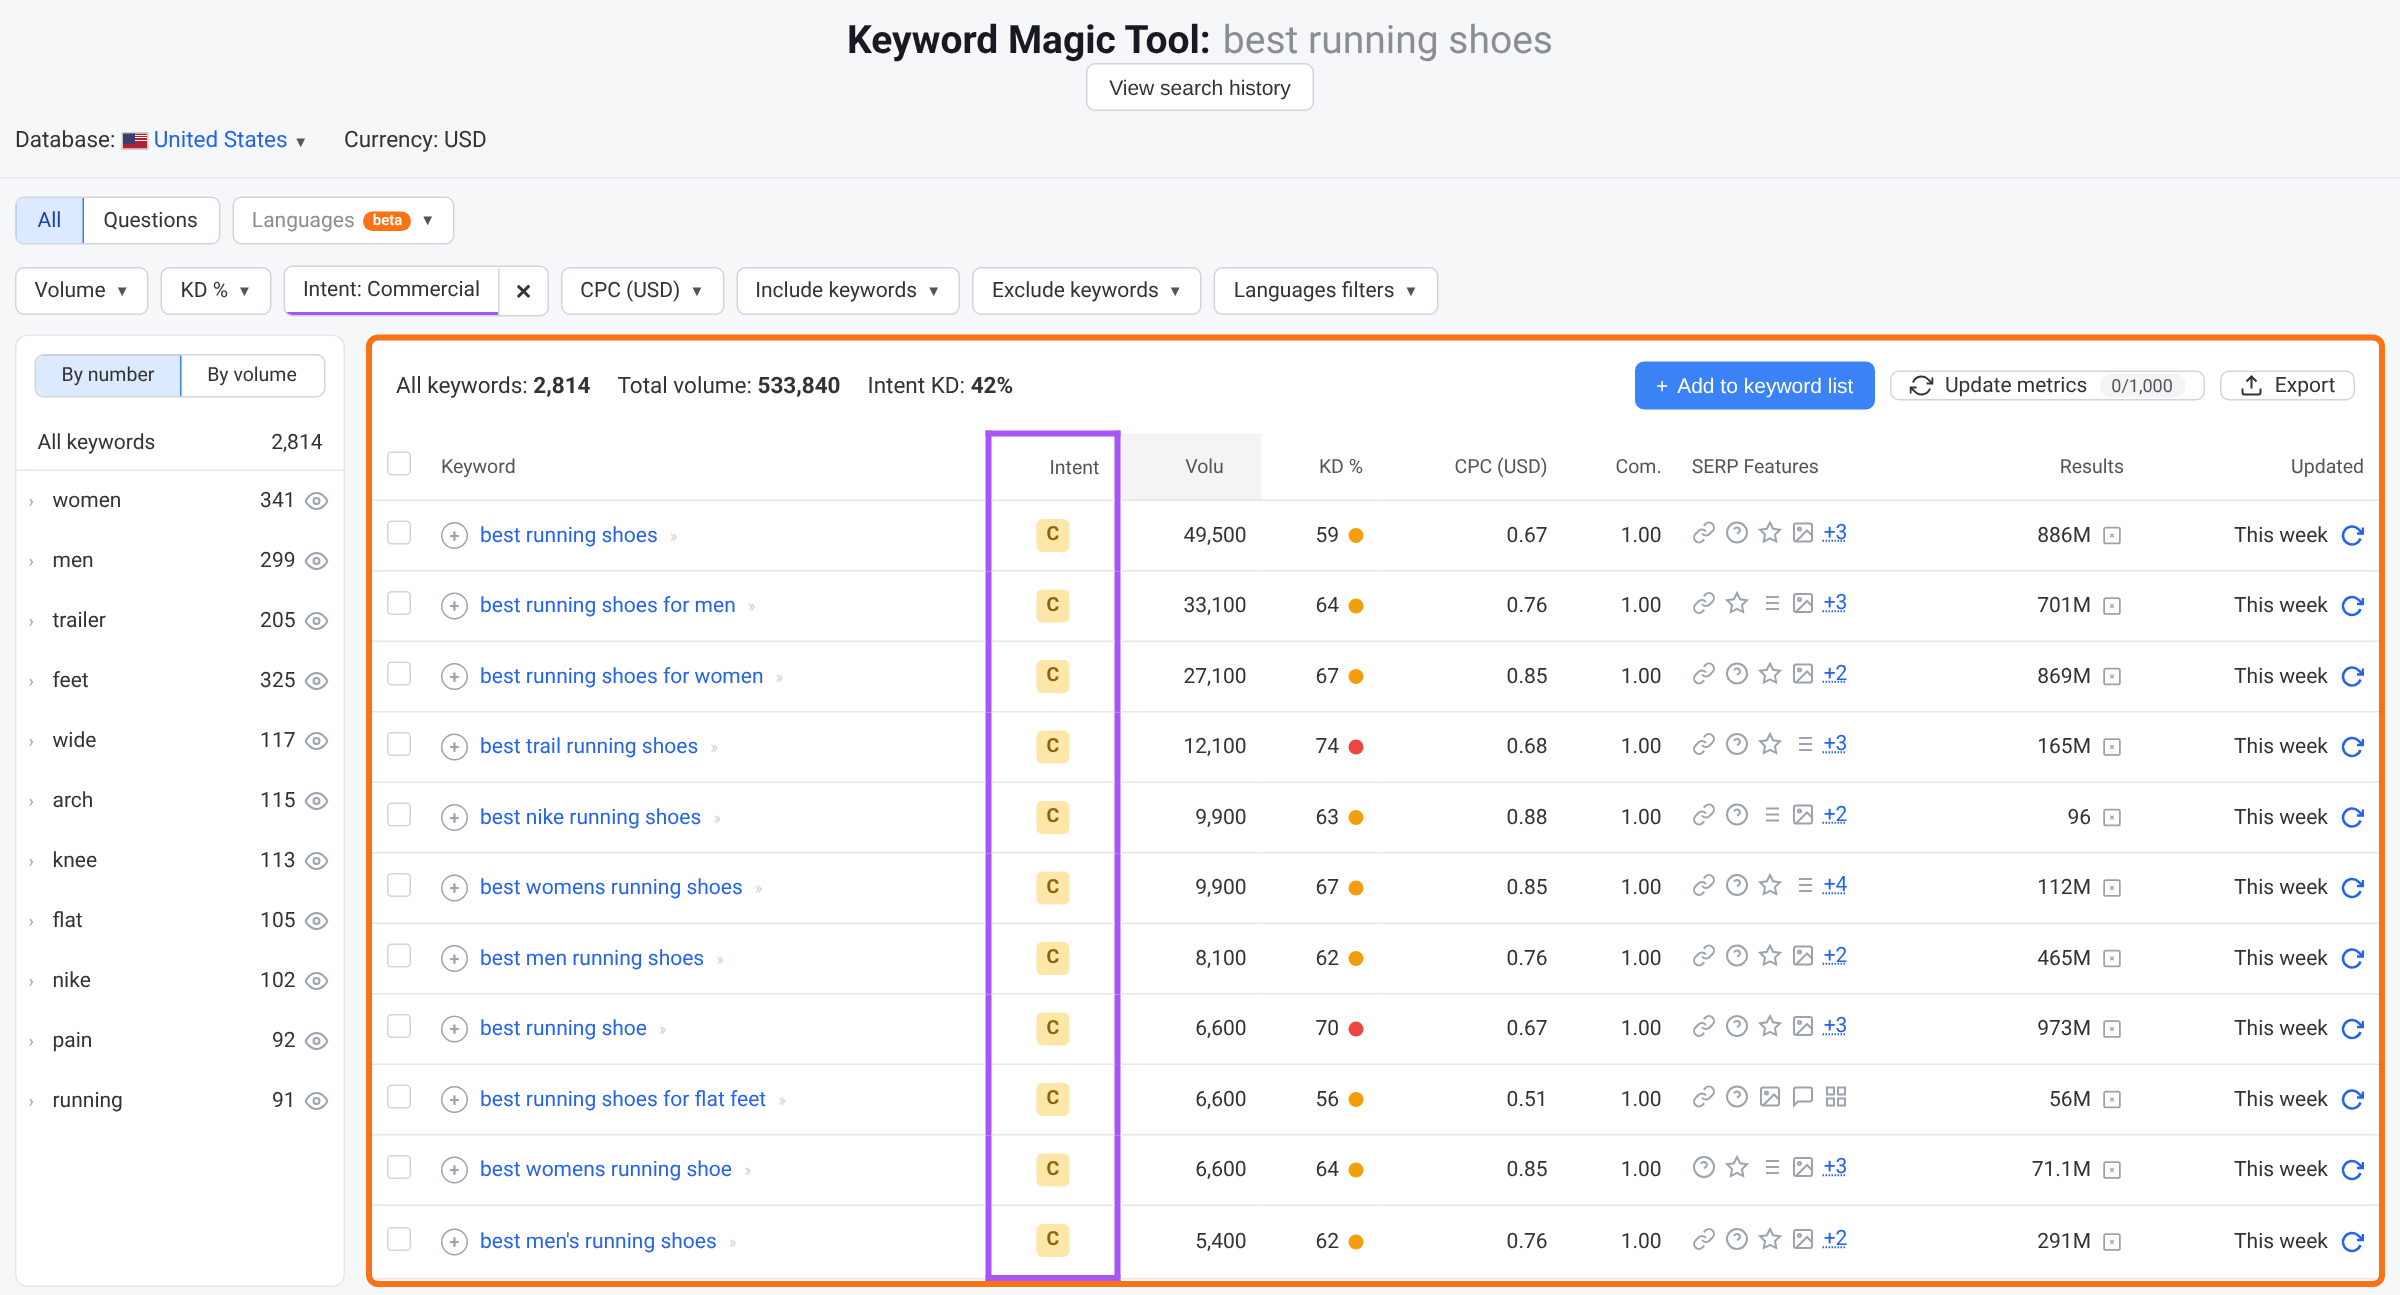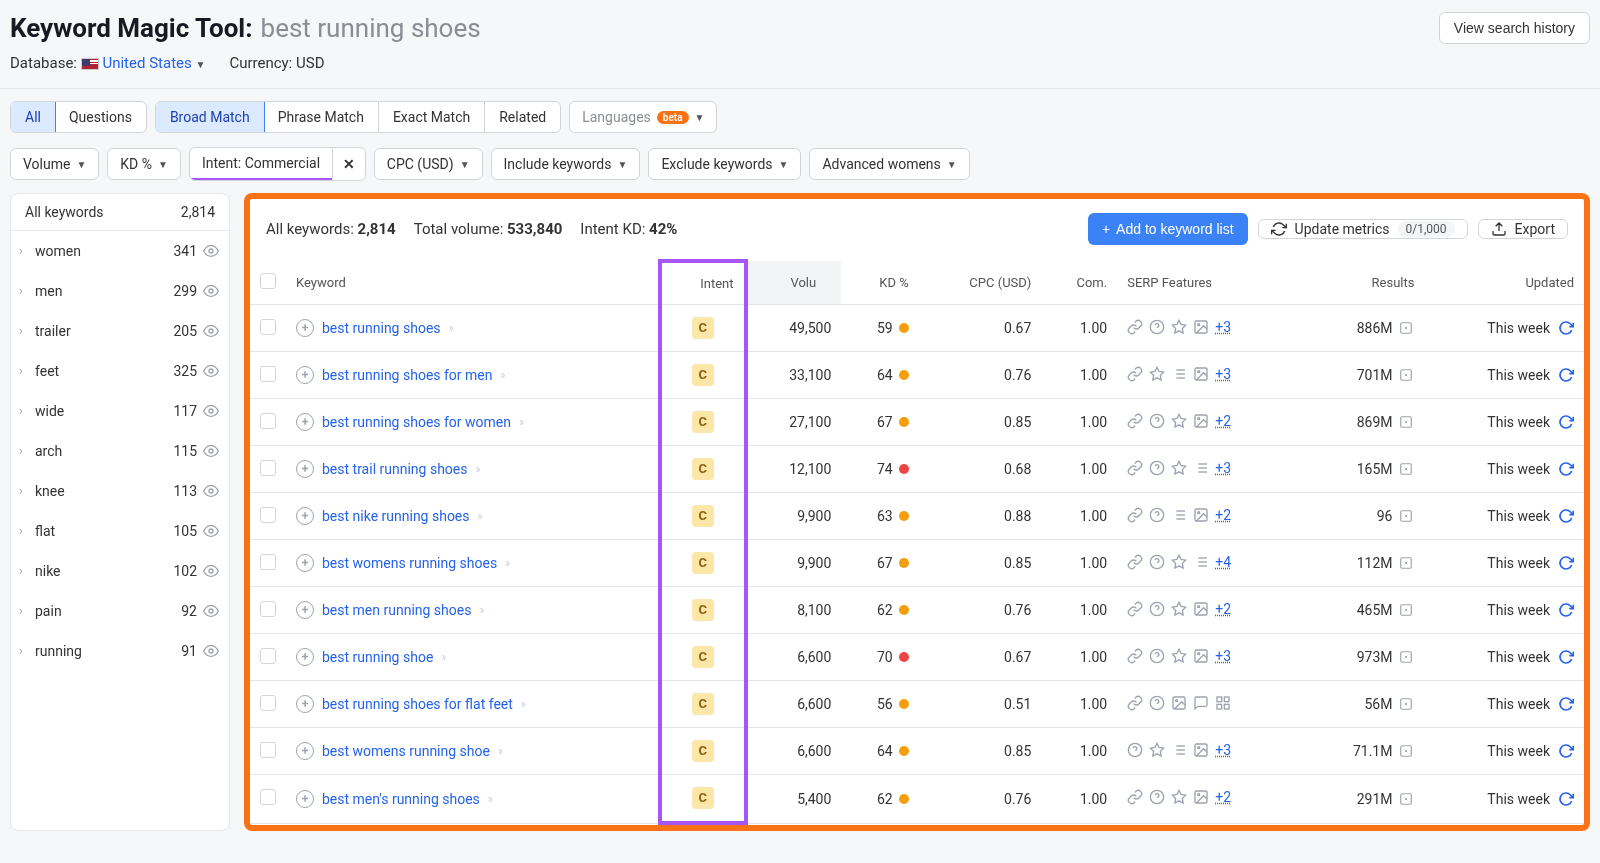--- a/index.html
+++ b/index.html
@@ -1,18 +1,18 @@
 <!DOCTYPE html>
 <html><head>
 <meta charset="utf-8">
 <style>
 * { box-sizing: border-box; margin: 0; padding: 0; }
 body { font-family: -apple-system, BlinkMacSystemFont, "Segoe UI", Roboto, sans-serif; background: #f6f7f8; color: #333; font-size: 14px; }
 .header { padding: 12px 10px 16px; }
-.title-row { display: flex; align-items: center; justify-content: space-between; }
+.title-row { display: flex; align-items: center; justify-content: space-between; flex-direction: column; }
 .title-left { display: flex; align-items: baseline; gap: 8px; }
 .tool-title { font-size: 26px; font-weight: 700; color: #171a22; }
 .keyword-title { font-size: 26px; font-weight: 400; color: #898d95; }
 .btn-outline { background: #fff; border: 1px solid #d1d5db; border-radius: 6px; padding: 7px 14px; font-size: 14px; color: #333; cursor: pointer; }
 .meta-row { display: flex; gap: 24px; margin-top: 10px; font-size: 15px; color: #333; }
 .db-link { color: #2563eb; cursor: pointer; }
 .flag { display: inline-block; width: 18px; height: 12px; background: linear-gradient(to bottom, #b22234 0%, #b22234 8%, #fff 8%, #fff 16%, #b22234 16%, #b22234 24%, #fff 24%, #fff 32%, #b22234 32%, #b22234 40%, #fff 40%, #fff 48%, #b22234 48%); position: relative; border: 1px solid #ccc; vertical-align: middle; }
 .flag::before { content: ''; position: absolute; top: 0; left: 0; width: 8px; height: 7px; background: #3c3b6e; }
 .divider { border-bottom: 1px solid #e5e7eb; margin: 0; }
 .filter-bar { padding: 12px 10px; display: flex; flex-direction: column; gap: 14px; }
@@ -33,21 +33,21 @@
 .side-toggle { display: flex; margin: 12px; border: 1px solid #d1d5db; border-radius: 6px; overflow: hidden; }
 .side-toggle .opt { flex: 1; padding: 6px 8px; text-align: center; cursor: pointer; font-size: 13px; }
 .side-toggle .opt.active { background: #dbeafe; border: 1px solid #3b82f6; margin: -1px; }
 .side-header { display: flex; justify-content: space-between; padding: 10px 14px; border-bottom: 1px solid #e5e7eb; font-size: 14px; color: #333; }
 .side-list { flex: 1; overflow: auto; }
 .side-item { display: flex; align-items: center; padding: 12px 10px 12px 8px; cursor: pointer; font-size: 14px; }
 .side-item .arr { width: 16px; color: #9ca3af; font-size: 12px; }
 .side-item .nm { flex: 1; color: #333; }
 .side-item .ct { color: #333; margin-right: 6px; }
 .eye { width: 16px; height: 16px; color: #9ca3af; }
-.content { flex: 1; background: #fff; border: 6px solid #f97316; border-radius: 8px; overflow: hidden; }
+.content { flex: 1; background: #fff; border: 4px solid #f97316; border-radius: 8px; overflow: hidden; }
 .content-top { display: flex; justify-content: space-between; align-items: center; padding: 14px 16px; }
 .stats { display: flex; gap: 18px; font-size: 15px; color: #333; }
 .stats .v { font-weight: 700; }
 .actions { display: flex; gap: 10px; align-items: center; }
 .btn-primary { background: #3b82f6; color: #fff; border: none; border-radius: 6px; padding: 8px 14px; font-size: 14px; cursor: pointer; display: inline-flex; gap: 6px; align-items: center; }
 .btn-link { display: inline-flex; align-items: center; gap: 8px; border: 1px solid #d1d5db; border-radius: 6px; padding: 1px 12px; background: #fff; cursor: pointer; font-size: 14px; }
 .pill { background: #f3f4f6; border-radius: 10px; padding: 1px 8px; font-size: 12px; color: #555; }
 table { width: 100%; border-collapse: collapse; }
 thead th { text-align: right; font-weight: 400; font-size: 13px; color: #555; padding: 12px 10px; border-bottom: 1px solid #e5e7eb; background: #fff; }
 thead th.left { text-align: left; }
@@ -100,26 +100,20 @@
 </div>
 
 <div class="divider"></div>
 
 <div class="filter-bar">
   <div class="filter-row">
     <div class="tab-group">
       <span class="tab active">All</span>
       <span class="tab">Questions</span>
     </div>
-    <div class="tab-group">
-      <span class="tab active">Broad Match</span>
-      <span class="tab">Phrase Match</span>
-      <span class="tab">Exact Match</span>
-      <span class="tab">Related</span>
-    </div>
     <div class="dropdown lang">
       <span>Languages</span>
       <span class="beta-badge">beta</span>
       <span class="chev">▼</span>
     </div>
   </div>
   <div class="filter-row">
     <div class="dropdown">
         <span>Volume</span>
         <span class="chev">▼</span>
@@ -138,28 +132,32 @@
       </div>
     <div class="dropdown">
         <span>Include keywords</span>
         <span class="chev">▼</span>
       </div>
     <div class="dropdown">
         <span>Exclude keywords</span>
         <span class="chev">▼</span>
       </div>
     <div class="dropdown">
-        <span>Advanced womens</span>
+        <span>Languages filters</span>
         <span class="chev">▼</span>
       </div>
   </div>
 </div>
 
 <div class="main">
   <div class="sidebar">
+    <div class="side-toggle">
+      <span class="opt active">By number</span>
+      <span class="opt">By volume</span>
+    </div>
     <div class="side-header">
       <span>All keywords</span>
       <span>2,814</span>
     </div>
     <div class="side-list" id="side-list">
         <div class="side-item">
           <span class="arr">›</span>
           <span class="nm">women</span>
           <span class="ct">341</span>
           <svg class="eye" viewBox="0 0 24 24" fill="none" stroke="currentColor" stroke-width="2">

